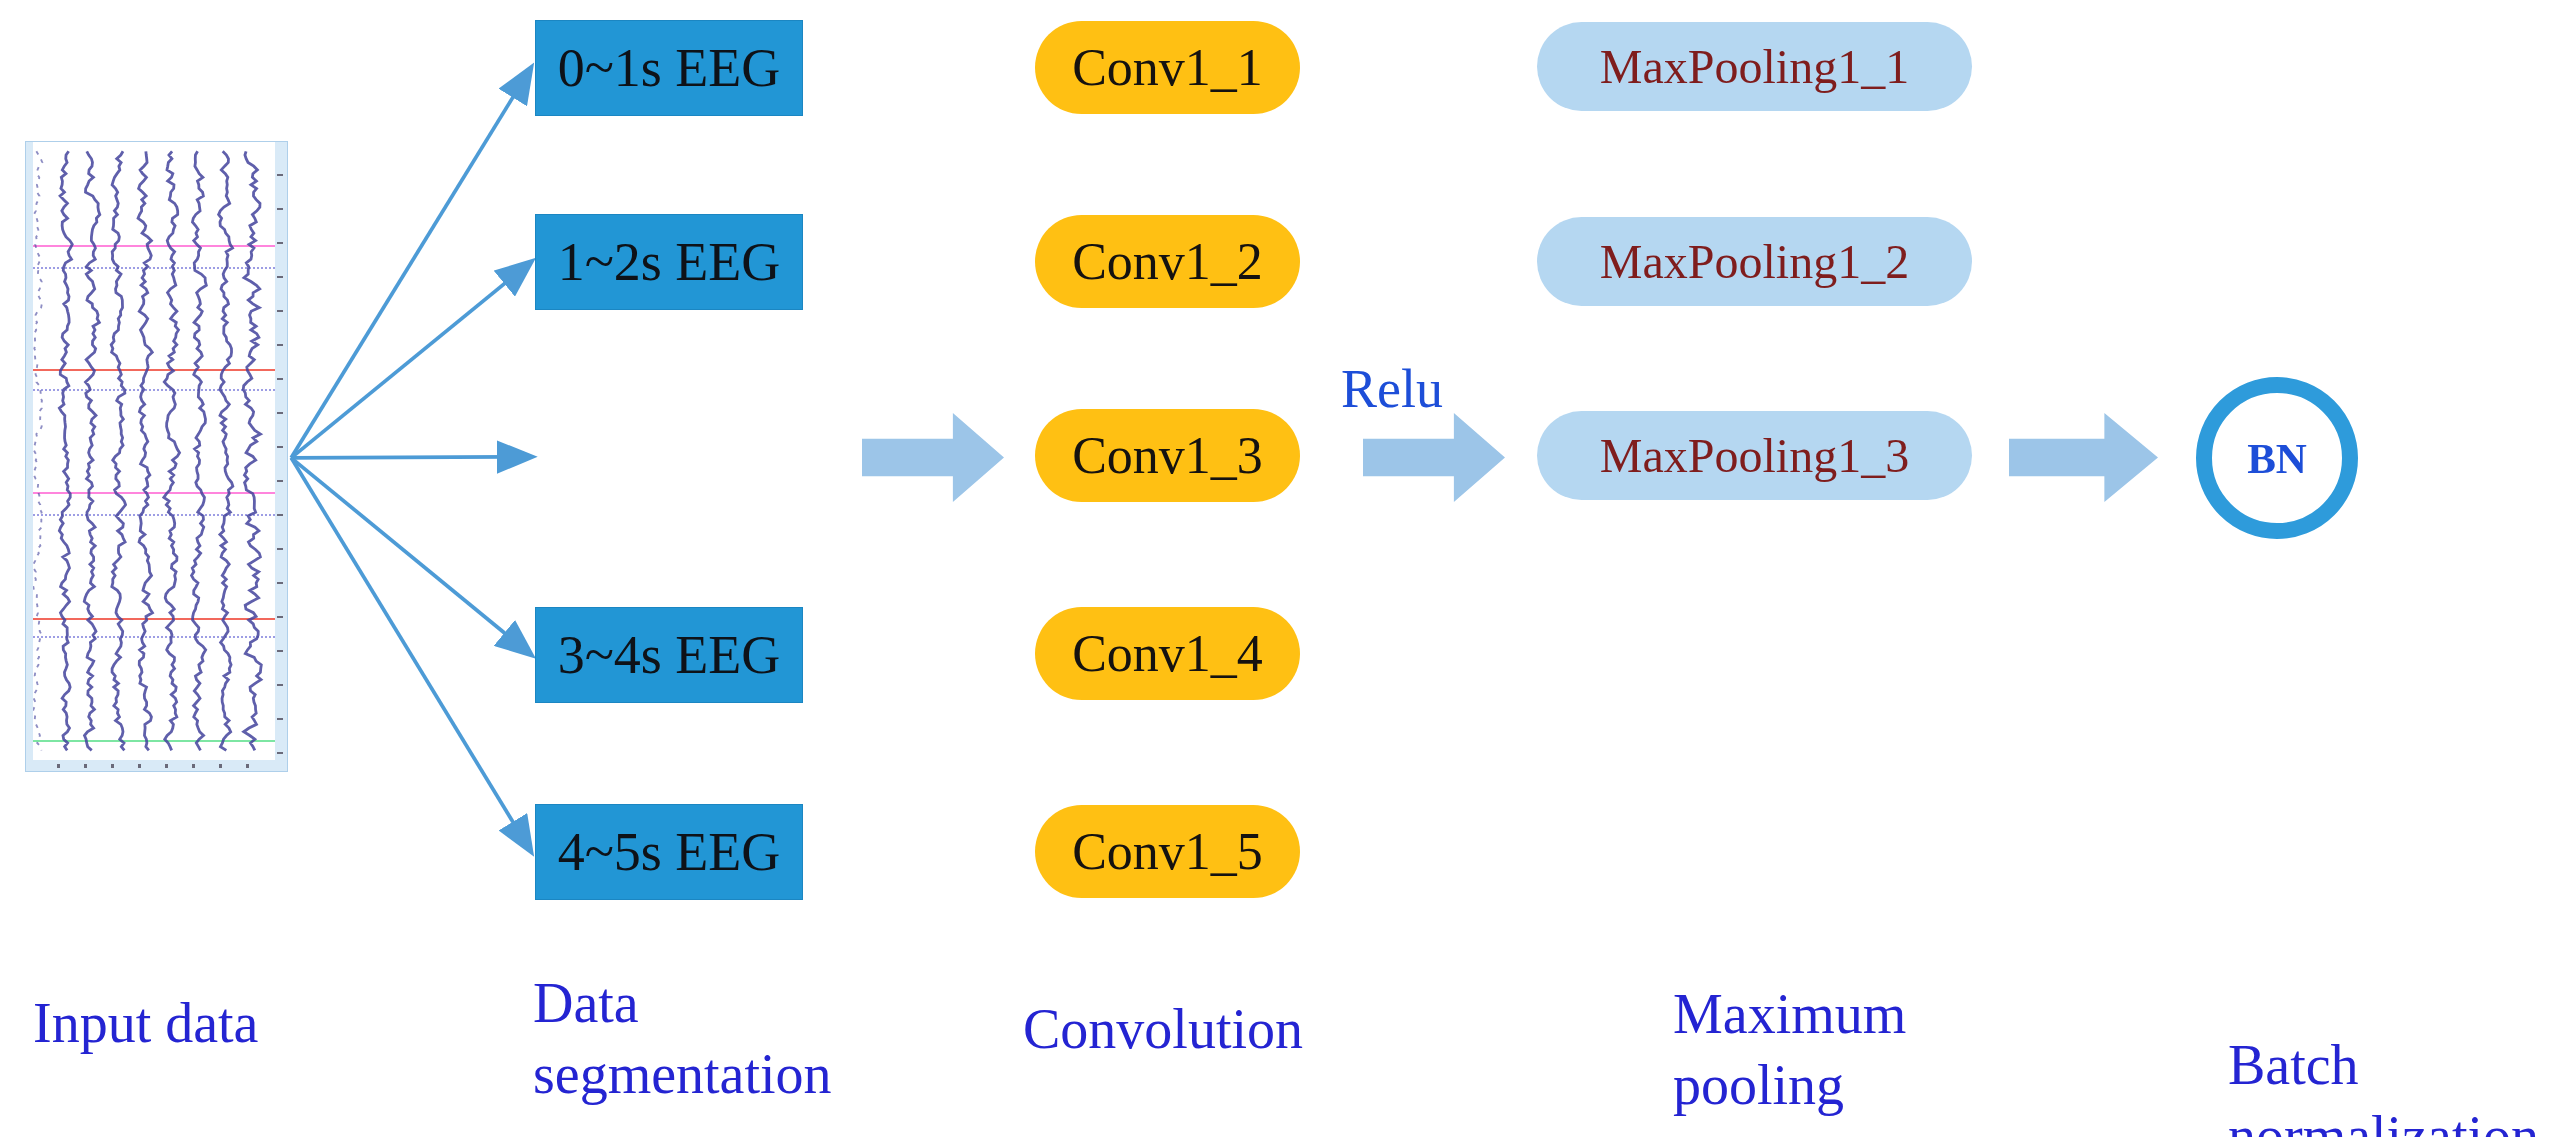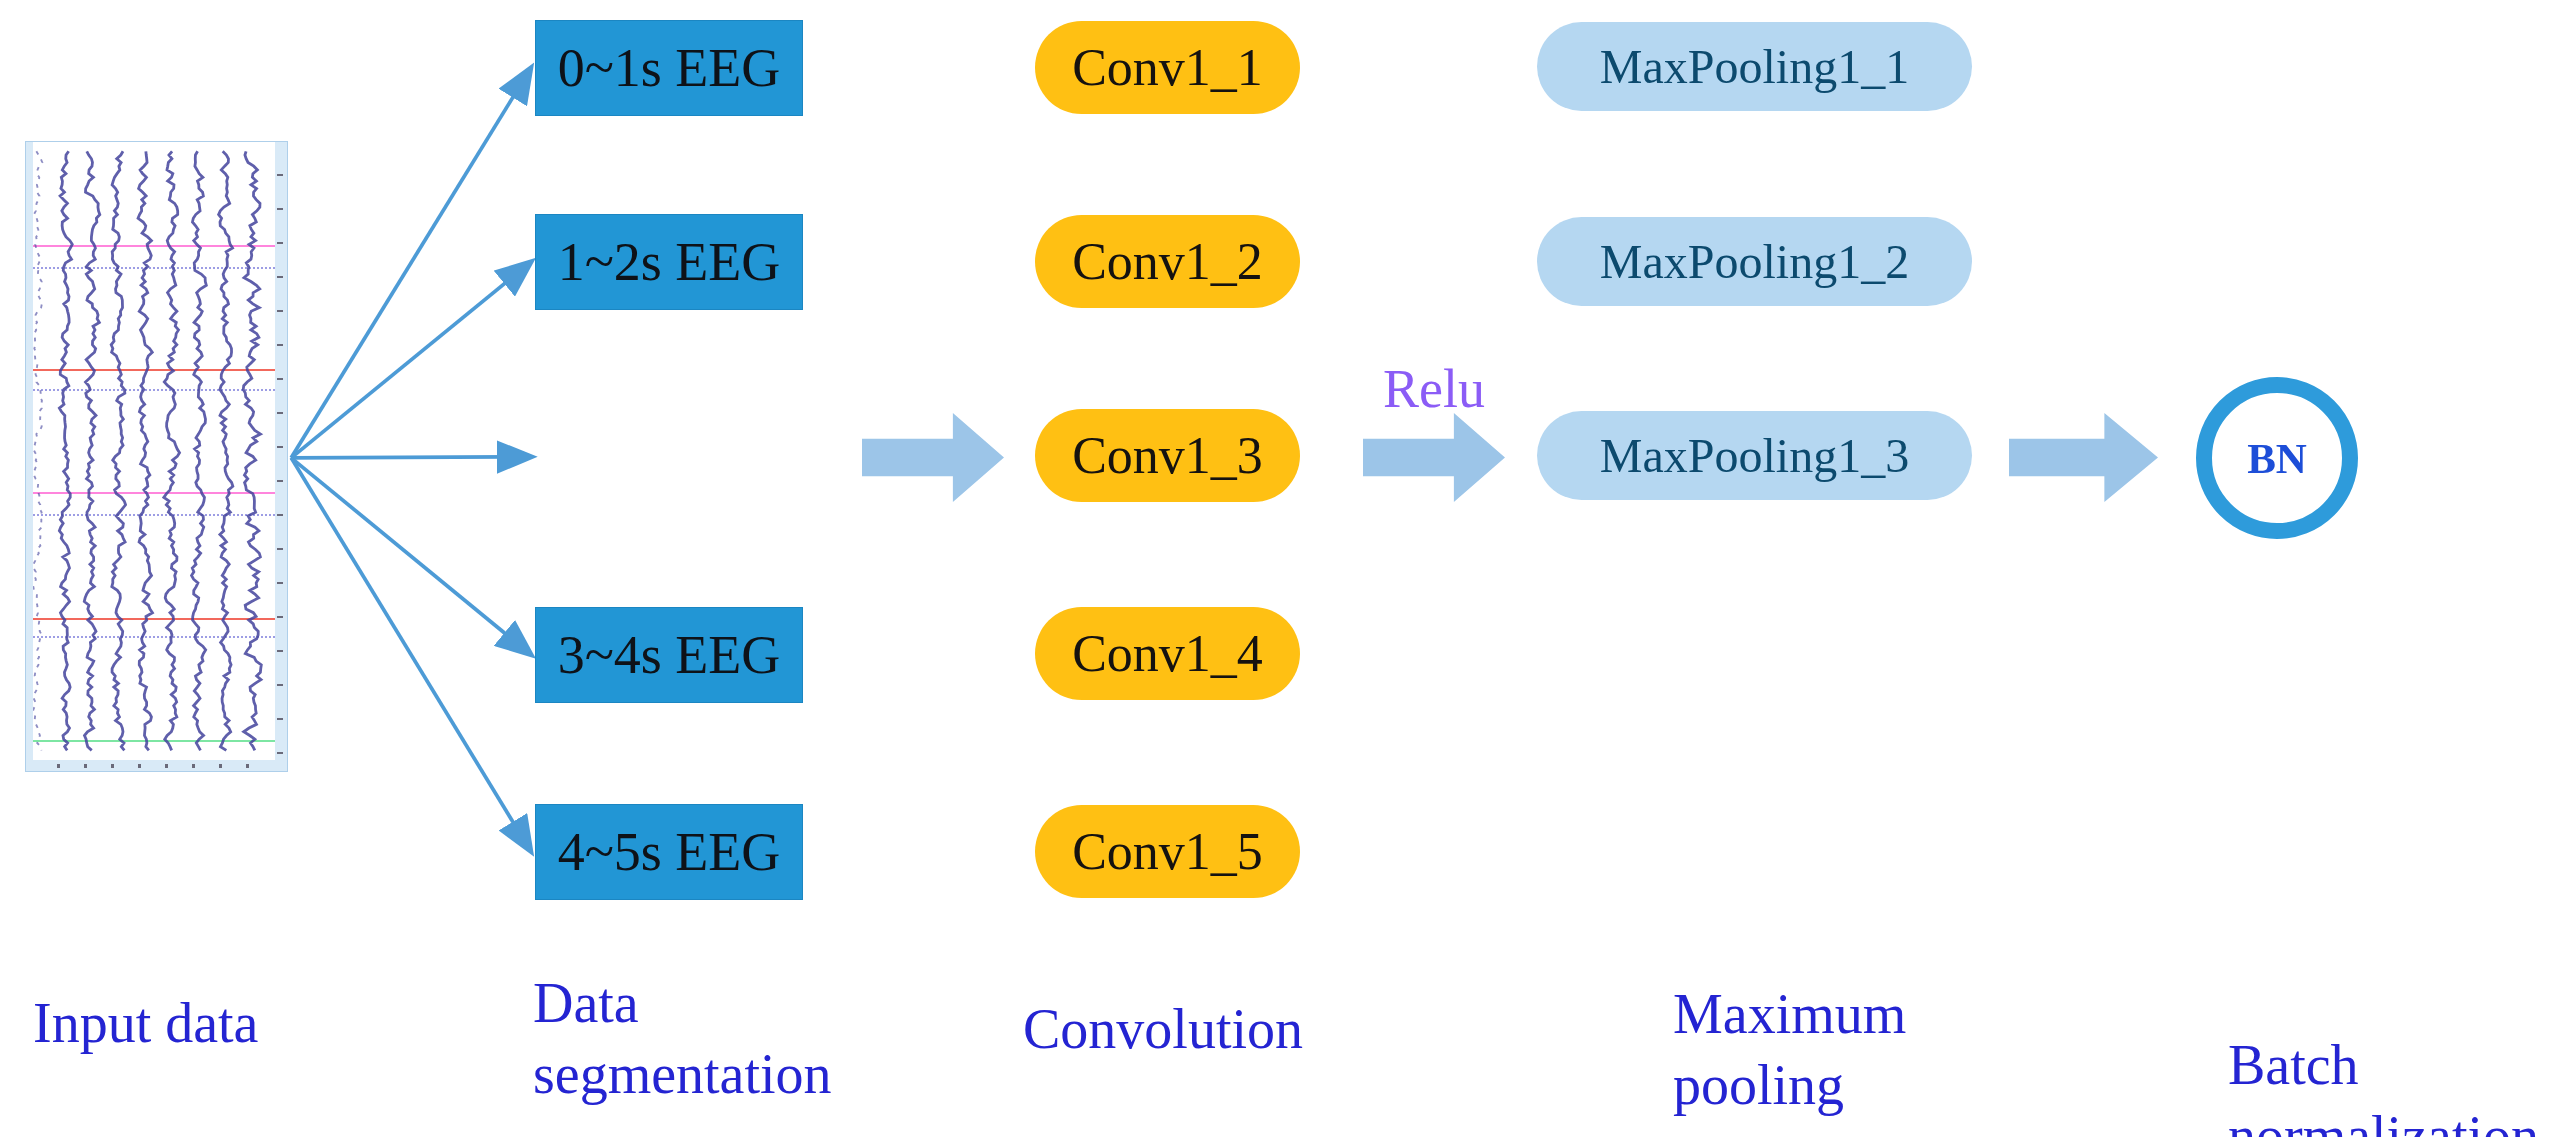--- a/index.html
+++ b/index.html
@@ -22,34 +22,34 @@
   svg.traces{position:absolute;left:0;top:0;}
 
   
   .seg-box{position:absolute;left:535px;width:268px;height:96px;background:var(--box-blue);
            border:0.9px solid #1b86c2;box-sizing:border-box;color:#0e1218;font-size:54px;
            display:flex;align-items:center;justify-content:center;}
   .conv-pill{position:absolute;left:1035px;width:265px;height:93px;background:var(--conv-amber);
            border-radius:47px;color:#151210;font-size:52px;
            display:flex;align-items:center;justify-content:center;}
   .pool-pill{position:absolute;left:1537px;width:435px;height:89px;background:var(--pool-blue);
-           border-radius:45px;color:#0c4a6e;font-size:48px;
+           border-radius:45px;color:#7f1d1d;font-size:48px;
            display:flex;align-items:center;justify-content:center;}
   .r0s{top:19.5px}.r1s{top:214px}.r2s{top:408px}.r3s{top:607px}.r4s{top:804px}
   .r0c{top:20.5px}.r1c{top:215px}.r2c{top:409px}.r3c{top:607px}.r4c{top:805px}
   .r0p{top:22px}.r1p{top:217px}.r2p{top:411px}.r3p{top:609px}.r4p{top:807px}
 
   .block-arrow{position:absolute;top:413px;height:89px;background:var(--flow-arrow);
      clip-path:polygon(0% 29%,64% 29%,64% 0%,100% 50%,64% 100%,64% 71%,0% 71%);}
   .ba1{left:862px;width:142px;}
   .ba2{left:1363px;width:142px;}
   .ba3{left:2009px;width:149px;}
 
-  .relu{position:absolute;left:1341px;top:358px;width:186px;text-align:center;
-        color:#8b5cf6;font-size:54px;}
+  .relu{position:absolute;left:1341px;top:358px;width:186px;
+        color:#1d4ed8;font-size:54px;}
 
   .bn-node{position:absolute;left:2196px;top:377px;width:162px;height:162px;border-radius:50%;
            border:16px solid var(--node-ring);background:#fff;box-sizing:border-box;
            display:flex;align-items:center;justify-content:center;
            color:#1d4ed8;font-size:43px;font-weight:bold;}
 
   .stage-label{position:absolute;color:var(--label-blue);font-size:56px;line-height:71px;white-space:nowrap;}
   .lbl-input{left:33px;top:968px;margin-top:20px;}
   .lbl-seg{left:533px;top:968px;}
   .lbl-conv{left:1023px;top:994px;}

